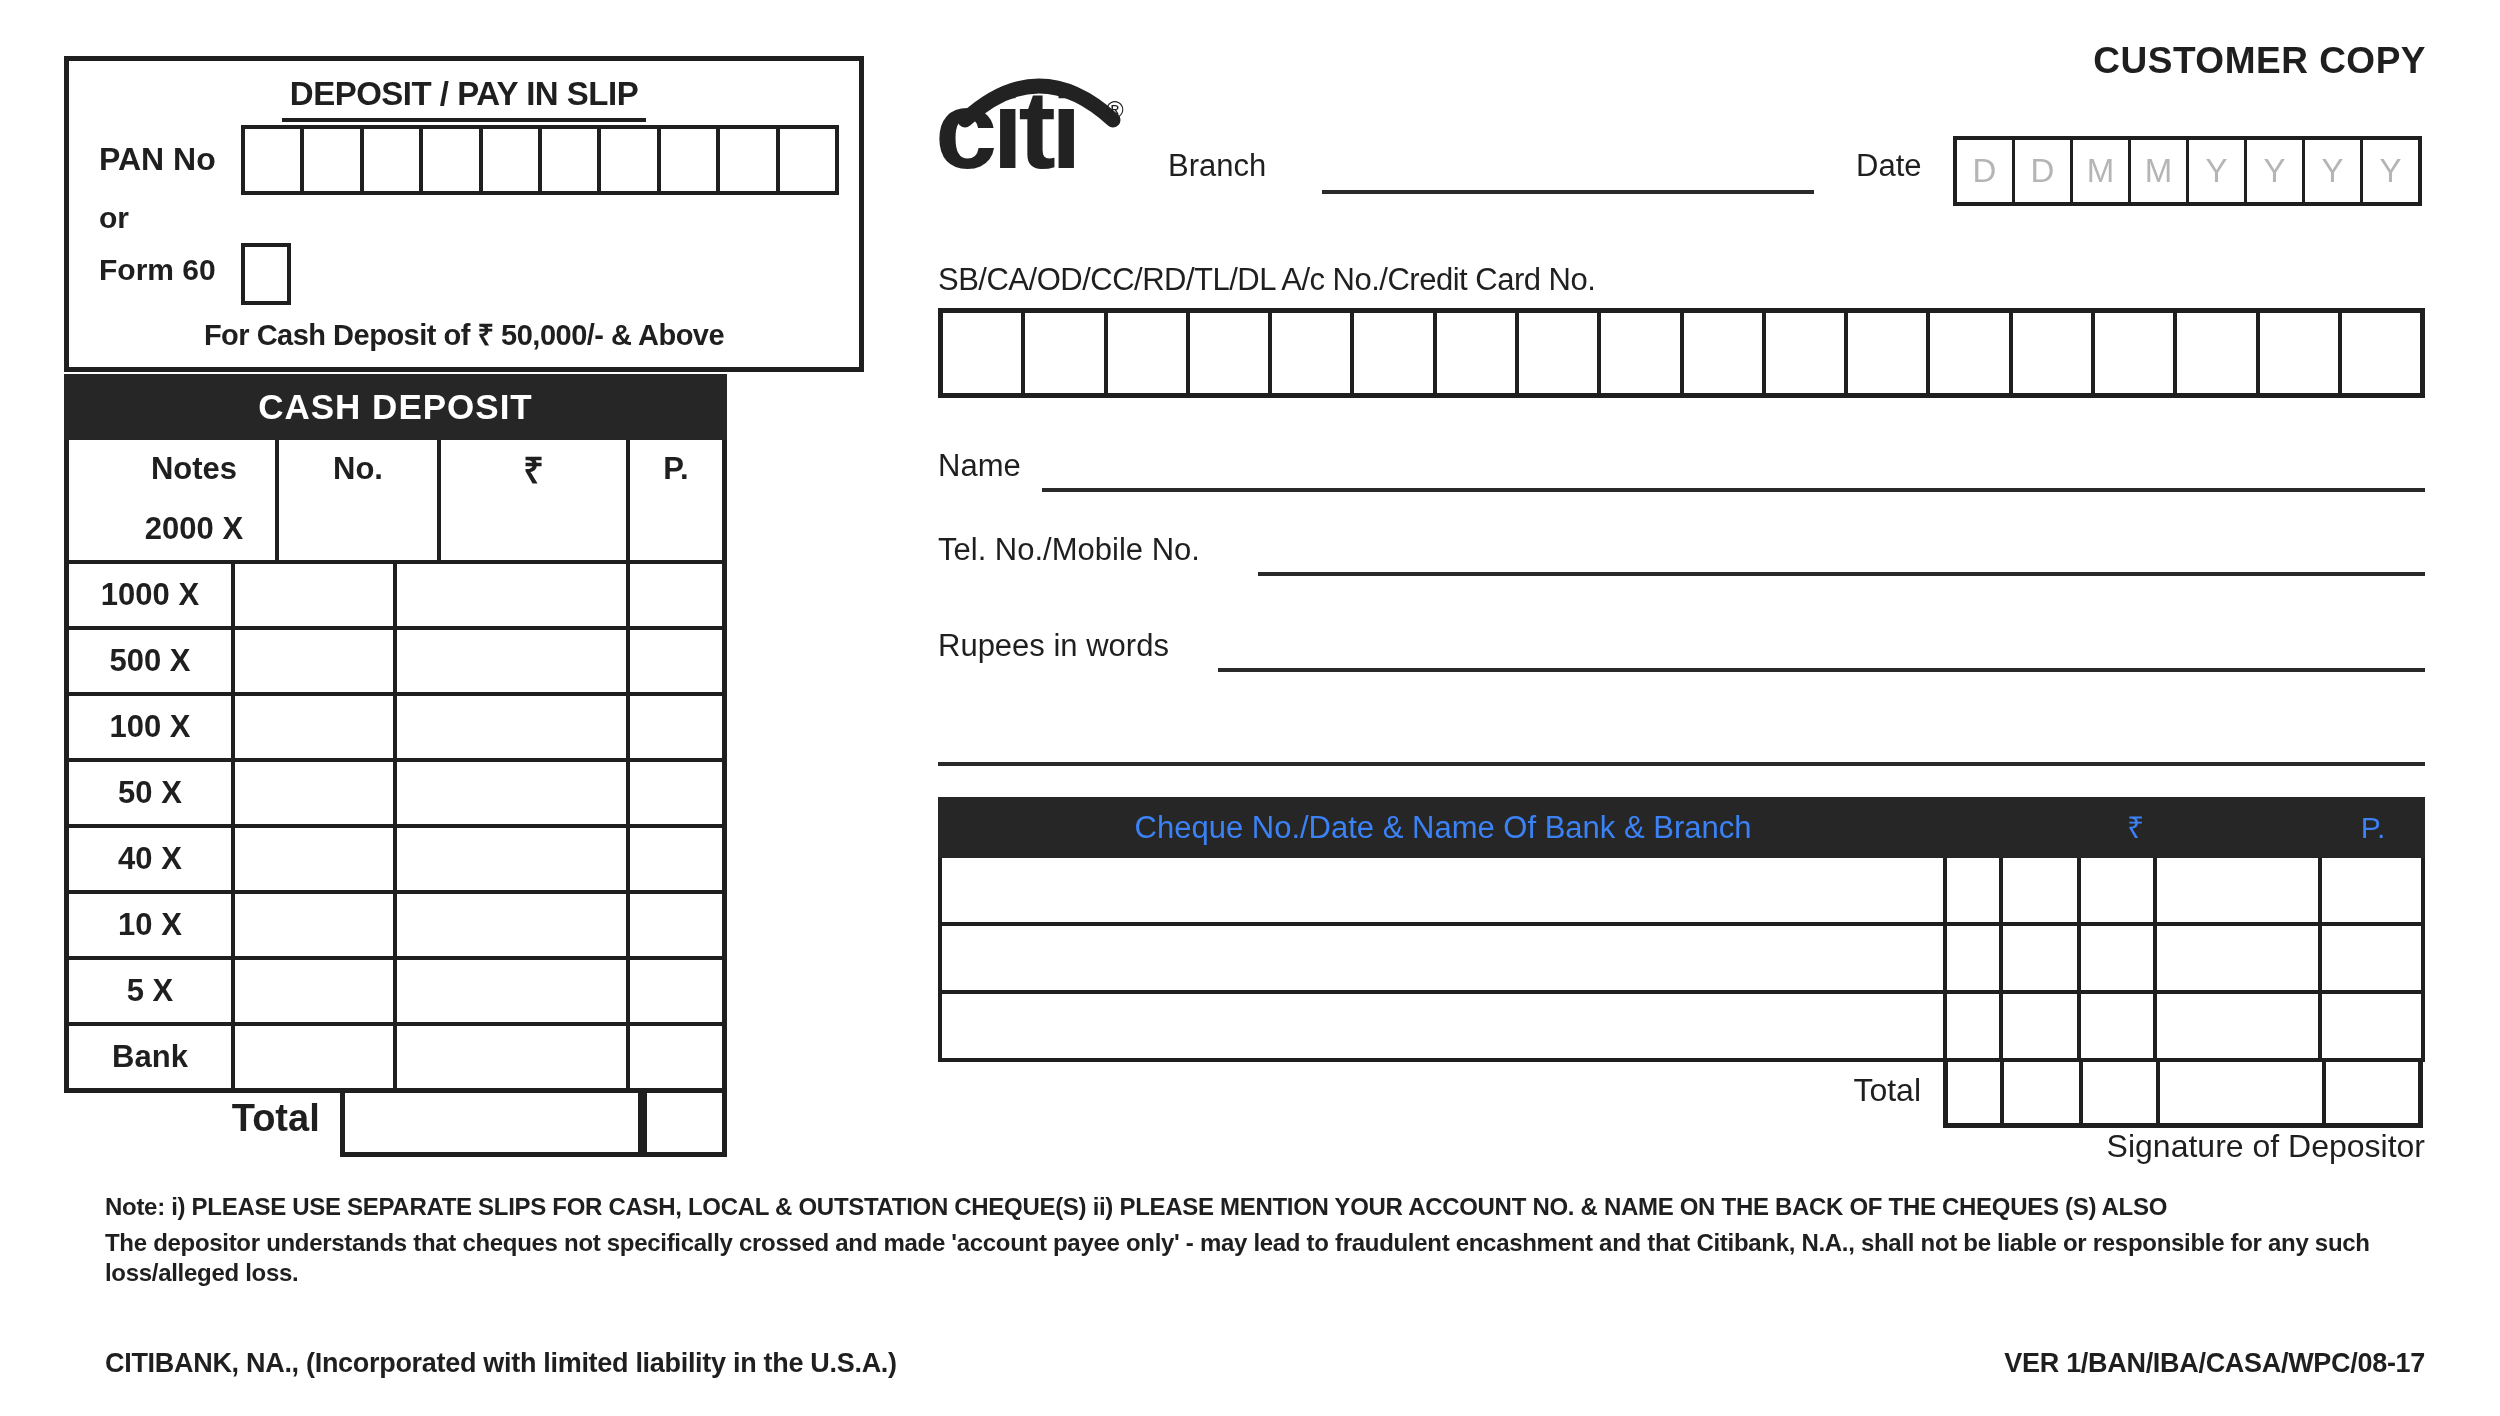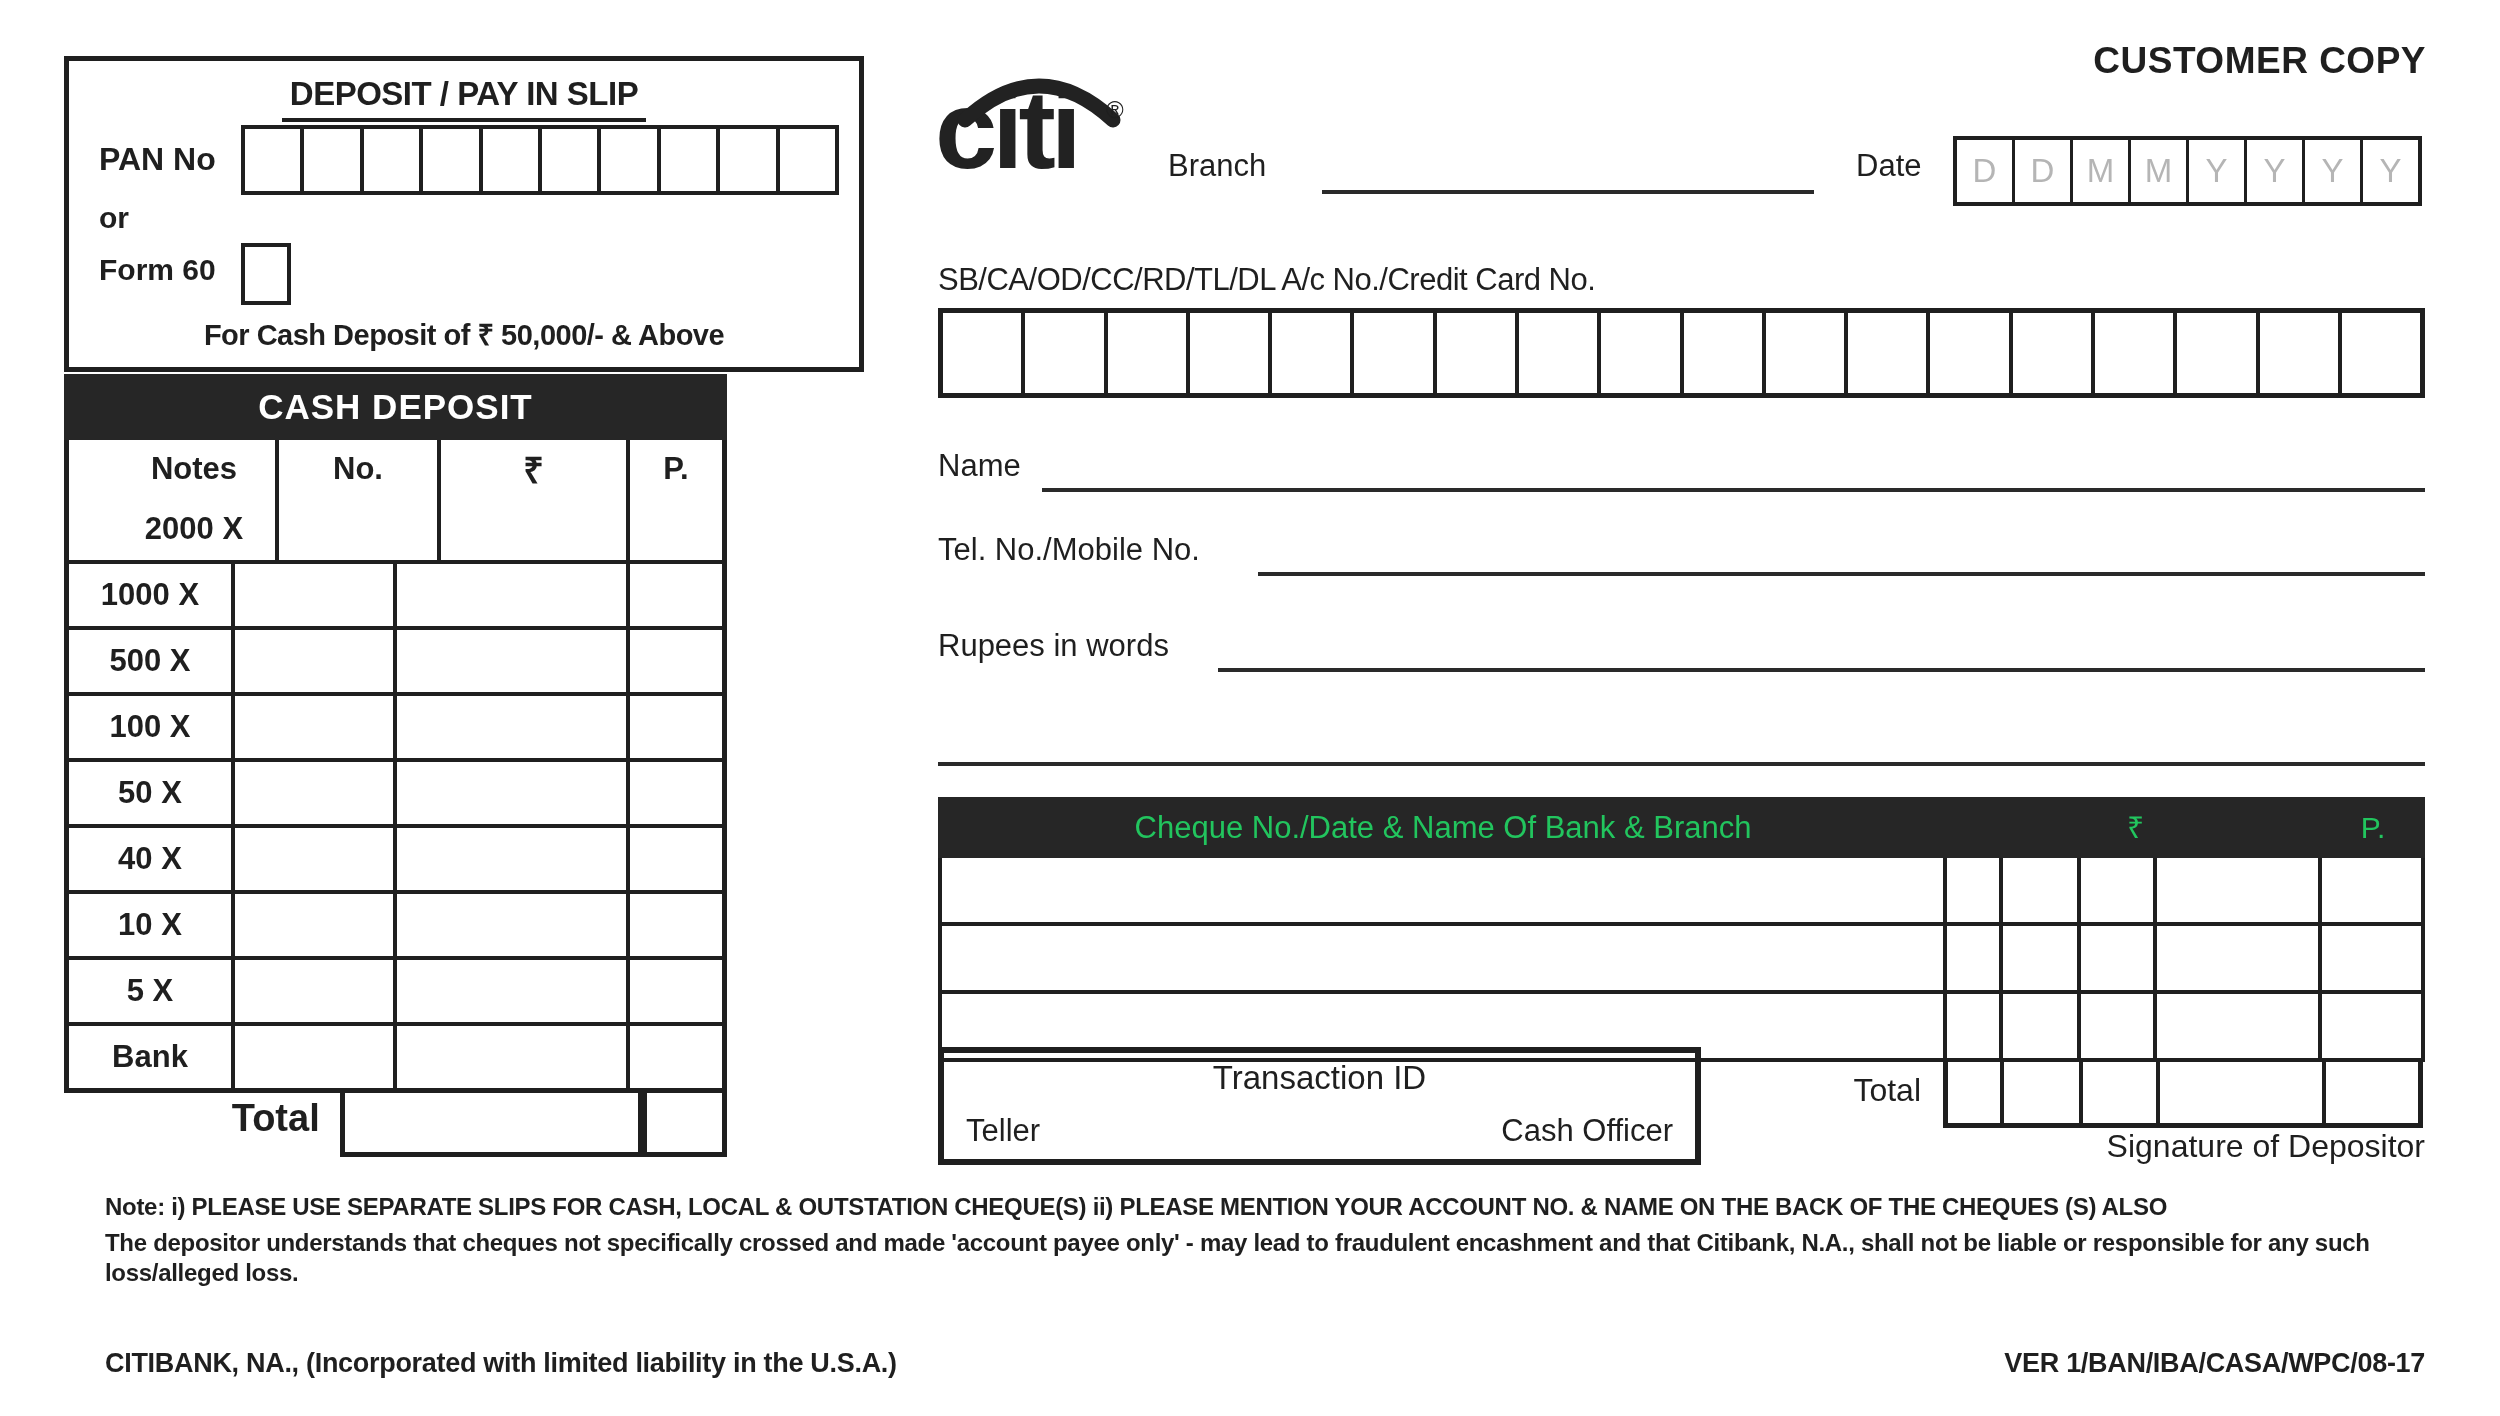--- a/index.html
+++ b/index.html
@@ -51,21 +51,21 @@
   .acct-label{position:absolute;left:938px;top:262px;font-size:31px;letter-spacing:-0.5px;}
   .acct-boxes{position:absolute;left:938px;top:308px;width:1487px;height:90px;border:5px solid #1f1f1f;
               display:flex;box-sizing:border-box;}
   .acct-boxes .cell{flex:1;border-left:4px solid #1f1f1f;}
   .acct-boxes .cell:first-child{border-left:none;}
   
   .fld-label{position:absolute;font-size:31px;}
   .wline{position:absolute;border-bottom:4px solid #2a2a2a;height:10px;}
   
   .chq-wrap{position:absolute;left:938px;top:797px;width:1487px;}
-  .chq-header{position:relative;height:61px;background:#262626;color:#22c55e;}
+  .chq-header{position:relative;height:61px;background:#262626;color:#3b82f6;}
   .chq-title{position:absolute;left:0;top:0;width:1010px;text-align:center;line-height:61px;font-size:31px;}
   .chq-rs-h{position:absolute;left:1010px;top:0;width:375px;text-align:center;line-height:61px;font-size:30px;}
   .chq-p-h{position:absolute;left:1385px;top:0;width:100px;text-align:center;line-height:61px;font-size:30px;}
   .chq-body{border:4px solid #1f1f1f;border-top:none;box-sizing:border-box;}
   .chq-row{display:flex;height:64px;border-top:4px solid #1f1f1f;}
   .chq-row:first-child{border-top:none;}
   .chq-cell{border-left:4px solid #1f1f1f;box-sizing:border-box;}
   .chq-cell:first-child{border-left:none;}
   .c-main{width:1001px;}
   .c1{width:56px;}.c2{width:78px;}.c3{width:76px;}.c4{width:165px;}.c5{flex:1;}
@@ -278,25 +278,20 @@
     <div class="chq-total">
       <div class="spacer">Total</div>
       <div class="cell first q1"></div>
       <div class="cell q2"></div>
       <div class="cell q3"></div>
       <div class="cell q4"></div>
       <div class="cell last q5"></div>
     </div>
   </div>
 
-  <div class="txn-box">
-    <div class="txn-title">Transaction ID</div>
-    <div class="txn-teller">Teller</div>
-    <div class="txn-officer">Cash Officer</div>
-  </div>
 
   <div class="signature">Signature of Depositor</div>
 
   <div class="footnotes">
     <div>Note: i) PLEASE USE SEPARATE SLIPS FOR CASH, LOCAL &amp; OUTSTATION CHEQUE(S) ii) PLEASE MENTION YOUR ACCOUNT NO. &amp; NAME ON THE BACK OF THE CHEQUES (S) ALSO</div>
     <div>The depositor understands that cheques not specifically crossed and made 'account payee only' - may lead to fraudulent encashment and that Citibank, N.A., shall not be liable or responsible for any such loss/alleged loss.</div>
   </div>
 
   <div class="footer-left">CITIBANK, NA., (Incorporated with limited liability in the U.S.A.)</div>
   <div class="footer-right">VER 1/BAN/IBA/CASA/WPC/08-17</div>

